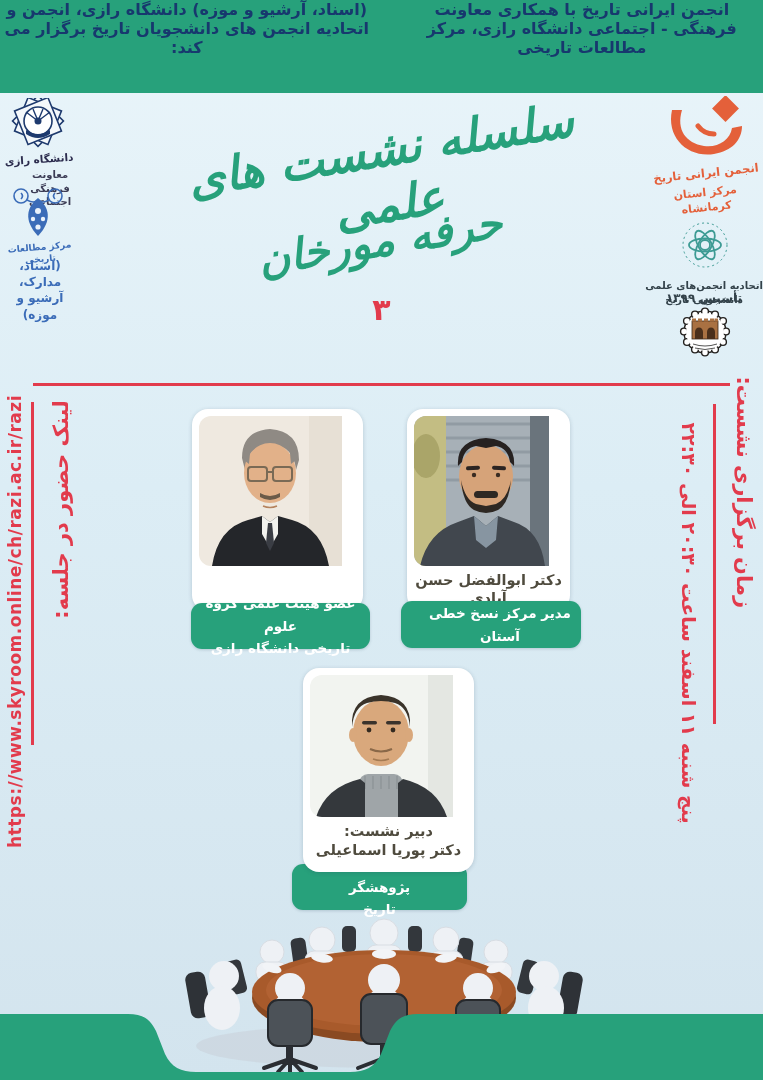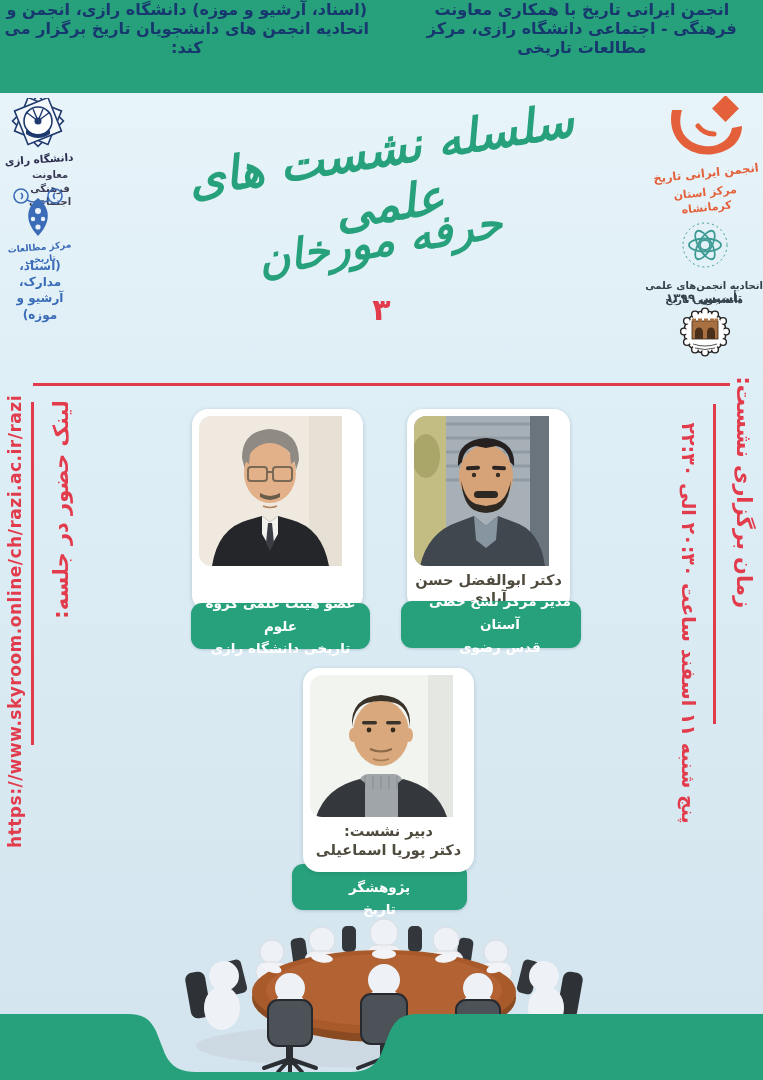--- a/index.html
+++ b/index.html
@@ -212,21 +212,20 @@
         <path d="M47,64 Q49,88 60,94 Q72,100 84,94 Q95,88 97,64 Q93,84 82,88 L72,90 L62,88 Q51,84 47,64 Z" fill="#2e2823"></path>
         <rect x="60" y="75" width="24" height="7" rx="3.5" fill="#2e2823"></rect>
         <path d="M6,150 Q14,116 44,106 L60,100 L72,110 L84,100 L100,106 Q126,114 131,150 Z" fill="#41474e"></path>
         <path d="M60,100 L72,110 L84,100 L82,124 L72,132 L62,124 Z" fill="#8795a1"></path>
       </svg>
     </div>
     <div class="pname">دکتر ابوالفضل حسن آبادی</div>
   </div>
   <div class="abs gbox" style="left:401px;top:601px;width:162px;height:47px;padding-left:18px;">
     <div>مدیر مرکز نسخ خطی آستان</div>
-    <div>قدس رضوی</div>
   </div>
 
   <div class="abs gbox" style="left:292px;top:864px;width:175px;height:46px;">
     <div>مدرس دانشگاه و پژوهشگر</div>
     <div>تاریخ</div>
   </div>
   <div class="abs card" style="left:303px;top:668px;width:157px;height:193px;">
     <div class="photo" style="height:142px;">
       <svg width="143" height="142" viewBox="0 0 143 142">
         <rect width="143" height="142" fill="#f2f4f0"></rect>

